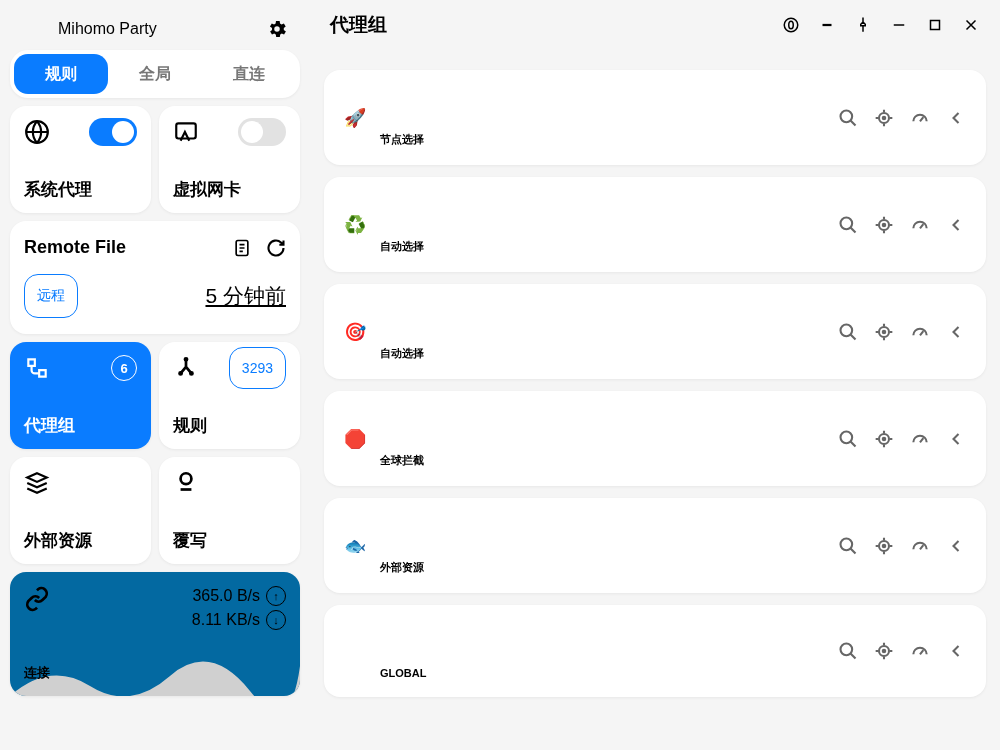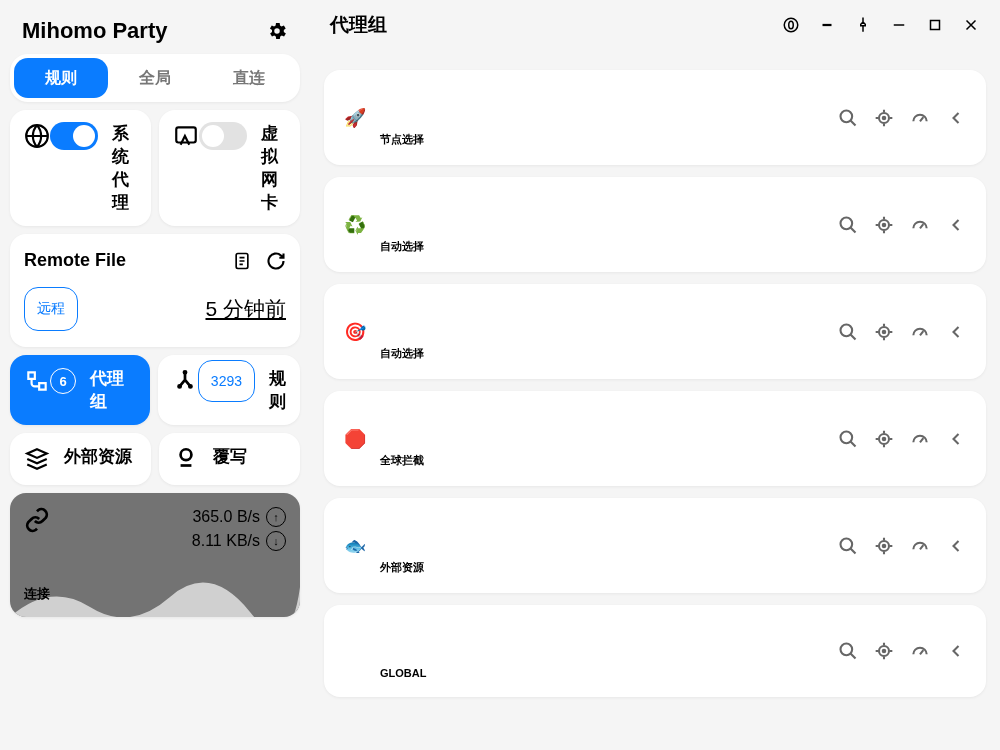--- a/index.html
+++ b/index.html
@@ -4,44 +4,44 @@
 <style>
 * { margin: 0; padding: 0; box-sizing: border-box; font-family: -apple-system, BlinkMacSystemFont, "Segoe UI", sans-serif; }
 body { width: 1000px; height: 750px; background: #f5f5f5; display: flex; overflow: hidden; }
 .sidebar { width: 310px; background: #f5f5f5; padding: 10px; display: flex; flex-direction: column; gap: 8px; }
 .main { flex: 1; display: flex; flex-direction: column; }
 .titlebar { height: 50px; display: flex; align-items: center; padding: 0 20px; justify-content: space-between; }
 .titlebar-title { font-size: 19px; font-weight: 600; }
 .titlebar-controls { display: flex; gap: 18px; align-items: center; }
 .titlebar-icon { width: 18px; height: 18px; cursor: pointer; display: flex; align-items: center; justify-content: center; }
 .sidebar-header { display: flex; align-items: center; justify-content: space-between; padding: 8px 12px 2px; }
-.app-title { font-size: 22px; font-weight: 700; }
+.app-title { font-size: 16px; font-weight: 400; margin-left: 36px; }
 .gear { width: 22px; height: 22px; cursor: pointer; }
 .tab-bar { display: flex; background: #fff; border-radius: 18px; padding: 4px; height: 48px; box-shadow: 0 1px 3px rgba(0,0,0,0.06); }
 .tab { flex: 1; display: flex; align-items: center; justify-content: center; border-radius: 14px; font-size: 16px; font-weight: 600; cursor: pointer; color: #777; }
 .tab.active { background: #0a7cff; color: #fff; }
 .card-row { display: flex; gap: 8px; }
-.card { background: #fff; border-radius: 16px; padding: 12px 14px; box-shadow: 0 1px 3px rgba(0,0,0,0.06); flex: 1; display: flex; gap: 14px; }
+.card { background: #fff; border-radius: 16px; padding: 12px 14px; box-shadow: 0 1px 3px rgba(0,0,0,0.06); flex: 1; display: flex; flex-direction: column; gap: 32px; }
 .card.active { background: #0a7cff; color: #fff; }
 .card-top { display: flex; align-items: center; justify-content: space-between; height: 28px; }
 .card-label { font-size: 17px; font-weight: 600; }
 .toggle { width: 48px; height: 28px; border-radius: 14px; position: relative; cursor: pointer; }
 .toggle.on { background: #0a7cff; }
 .toggle.off { background: #e2e2e2; }
 .toggle::after { content: ""; position: absolute; width: 22px; height: 22px; background: #fff; border-radius: 50%; top: 3px; }
 .toggle.on::after { right: 3px; }
 .toggle.off::after { left: 3px; }
 .badge { border: 1.5px solid #0a7cff; color: #0a7cff; border-radius: 14px; padding: 12px 12px; font-size: 14px; font-weight: 500; display: inline-block; }
 .file-card { background: #fff; border-radius: 16px; padding: 16px 14px; box-shadow: 0 1px 3px rgba(0,0,0,0.06); display: flex; flex-direction: column; gap: 16px; justify-content: flex-end; }
 .file-top { display: flex; justify-content: space-between; align-items: center; }
 .file-title { font-size: 18px; font-weight: 700; }
 .file-icons { display: flex; gap: 14px; }
 .file-bottom { display: flex; justify-content: space-between; align-items: center; }
 .time-text { color: #000000; font-size: 21px; text-decoration: underline; }
-.conn-card { background: #737373; border-radius: 16px; padding: 14px; box-shadow: 0 1px 3px rgba(0,0,0,0.06); position: relative; overflow: hidden; }
+.conn-card { background: #0369a1; border-radius: 16px; padding: 14px; box-shadow: 0 1px 3px rgba(0,0,0,0.06); position: relative; overflow: hidden; }
 .conn-top { display: flex; justify-content: space-between; align-items: flex-start; }
 .speed-lines { display: flex; flex-direction: column; align-items: flex-end; gap: 4px; }
 .speed-line { display: flex; align-items: center; gap: 6px; font-size: 16px; }
 .speed-arrow { width: 20px; height: 20px; border: 1.5px solid #000; border-radius: 50%; display: flex; align-items: center; justify-content: center; font-size: 11px; }
 .conn-label { font-size: 13px; font-weight: 600; margin-top: 34px; position: relative; z-index: 2; }
 .wave { position: absolute; bottom: 0; left: 0; right: 0; height: 40px; }
 .main-content { flex: 1; padding: 20px 14px 14px; display: flex; flex-direction: column; gap: 12px; overflow-y: auto; }
 .group-item { background: #fff; border-radius: 16px; padding: 18px 20px; box-shadow: 0 1px 3px rgba(0,0,0,0.06); display: flex; align-items: center; justify-content: space-between; cursor: pointer; }
 .group-left { display: flex; align-items: center; gap: 14px; }
 .group-emoji { font-size: 18px; width: 22px; text-align: center; }

